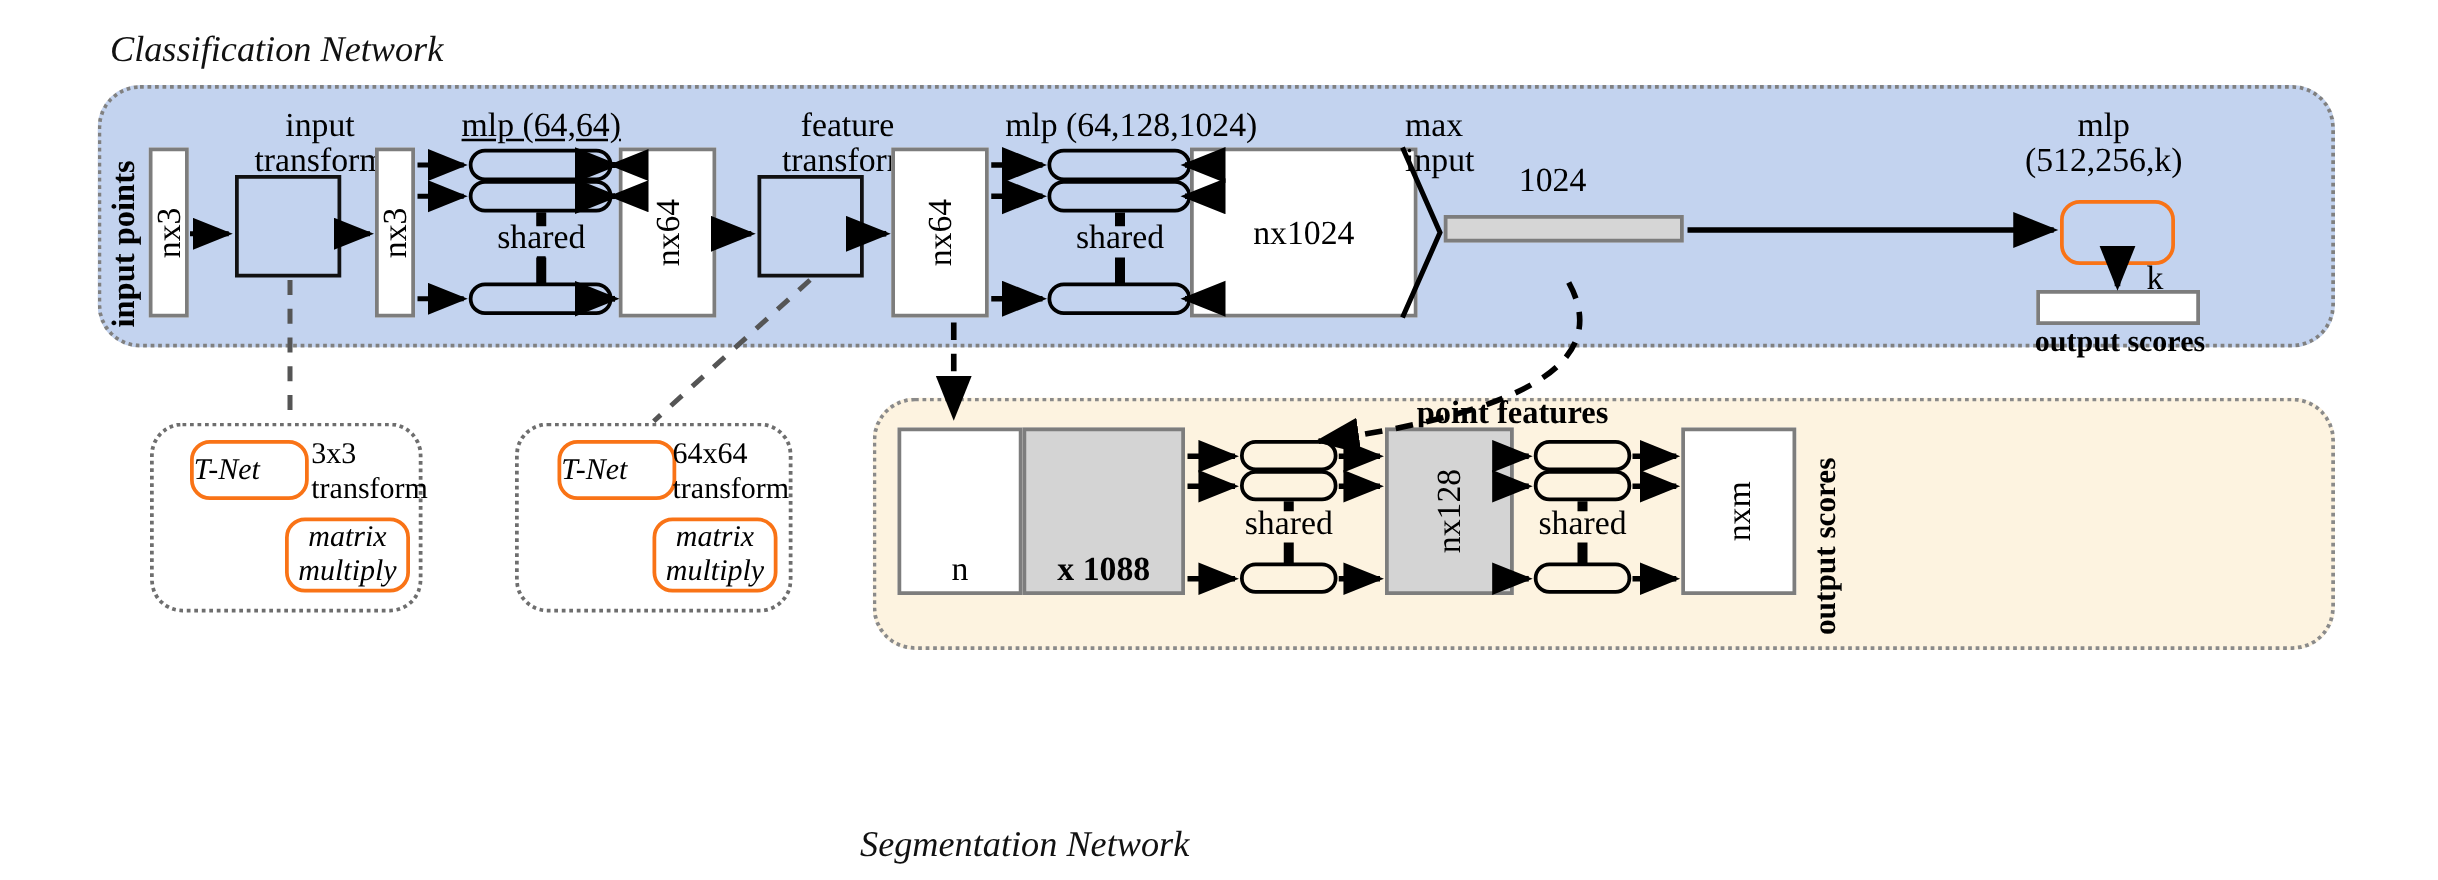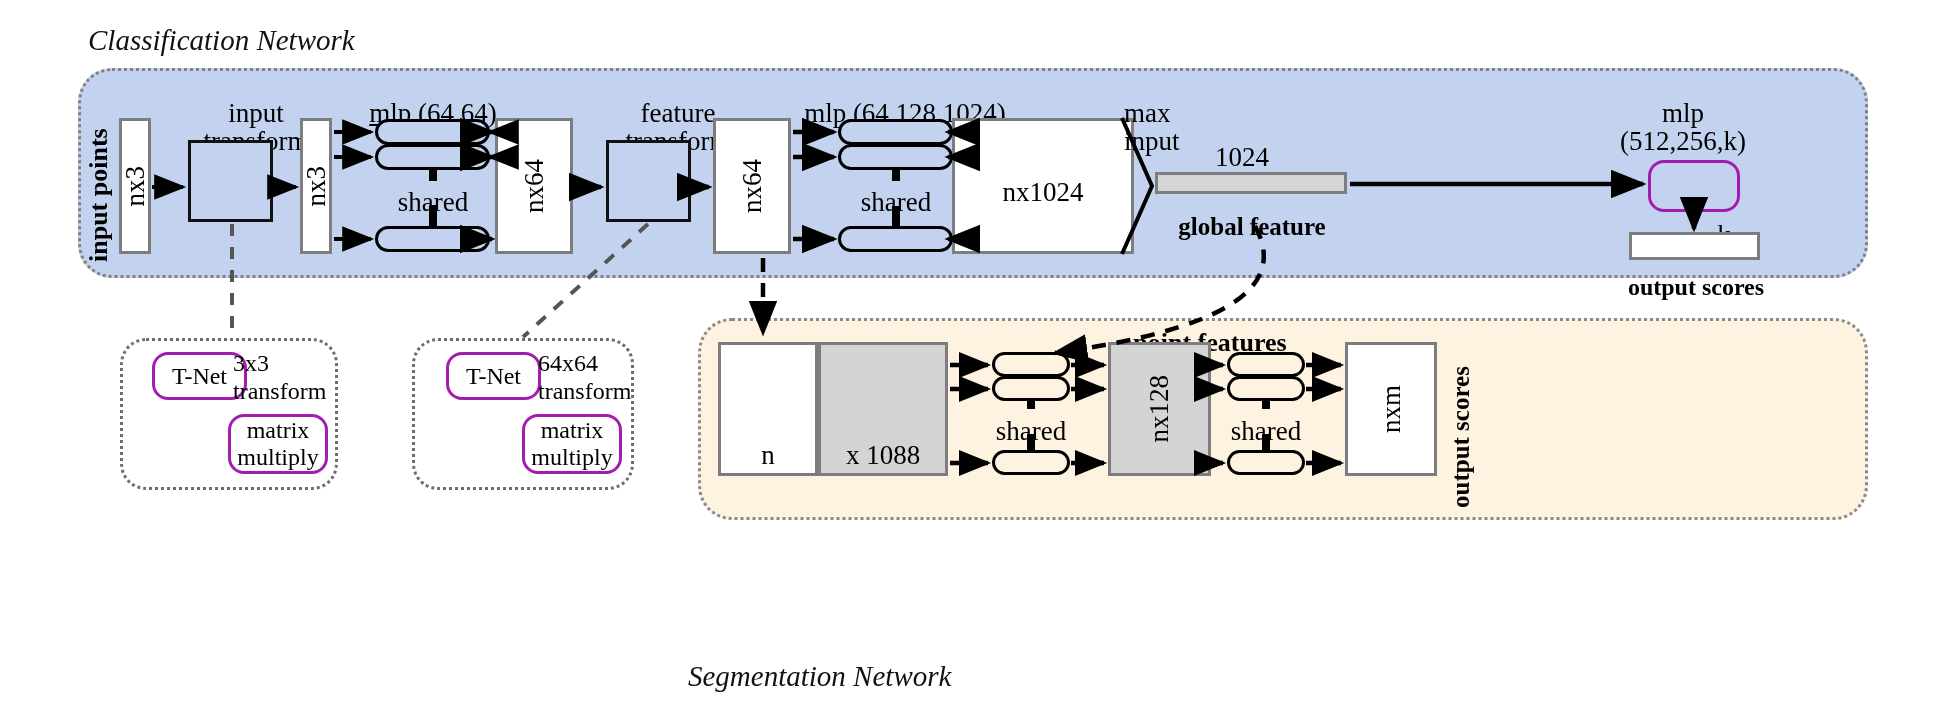--- a/index.html
+++ b/index.html
@@ -50,21 +50,20 @@
   #title-classification { left: 88px; top: 24px; }
   #title-segmentation   { left: 688px; top: 660px; }
 
   
   .lbl {
     font-size: 27px;
     color: #000;
     white-space: nowrap;
     text-align: center;
     line-height: 1.05;
-    margin-top: 13px;
   }
   .lbl-sm { font-size: 24px; }
   .bold { font-weight: bold; }
 
   
   .vert {
     writing-mode: vertical-rl;
     transform: rotate(180deg);
     white-space: nowrap;
     font-size: 27px;
@@ -92,26 +91,27 @@
 
   .mlp-pill {
     background: #c3d3ef;
     border: 3px solid #000;
     border-radius: 14px;
     box-sizing: border-box;
   }
   .mlp-pill.white { background: #fdf3e0; }
 
   .rounded-node {
-    border: 3px solid #a21caf;
+    border: 3px solid #f97316;
     border-radius: 16px;
     box-sizing: border-box;
     background: #c3d3ef;
-    display:flex; align-items:center; justify-content:center;
+    display:flex; align-items:center; 
     font-size: 26px;
+    font-style: italic;
   }
   .rounded-node.plain { background: transparent; }
 
   .globalbar {
     background: #d6d6d6;
     border: 3px solid #7d7d7d;
     box-sizing: border-box;
   }
 
   svg.overlay {
@@ -188,39 +188,38 @@
 
   <div class="abs lbl" style="left:1124px; top:86px; width:92px; text-align:left;">
     <span>max</span><br>
     <span>input</span>
   </div>
 
   <div class="abs lbl" style="left:1192px; top:130px; width:100px;">1024</div>
 
   <div class="abs globalbar" style="left:1155px; top:172px; width:192px; height:22px;"></div>
 
-  <div class="abs lbl bold" style="left:1138px; top:201px; width:228px; font-size:25px;">global feature</div>
 
   <div class="abs lbl" style="left:1588px; top:86px; width:190px;">
     <span>mlp</span><br>
     <span>(512,256,k)</span>
   </div>
 
   <div class="abs rounded-node" style="left:1648px; top:160px; width:92px; height:52px;"></div>
 
   <div class="abs lbl" style="left:1707px; top:208px; width:34px;">k</div>
 
   <div class="abs tensor" style="left:1629px; top:232px; width:131px; height:28px;"></div>
 
   <div class="abs lbl bold" style="left:1600px; top:262px; width:192px; font-size:24px;">output scores</div>
 
   <div class="abs rounded-node plain" style="left:152px; top:352px; width:95px; height:48px;">
     <span class="lbl-sm">T-Net</span>
   </div>
-  <div class="abs lbl-sm" style="left:233px; top:350px; width:106px; text-align:left; line-height:1.15;">
+  <div class="abs lbl-sm" style="left:249px; top:350px; width:106px; text-align:left; line-height:1.15;">
     <span>3x3</span><br>
     <span>transform</span>
   </div>
   <div class="abs rounded-node plain" style="left:228px; top:414px; width:100px; height:60px; flex-direction:column;">
     <span class="lbl-sm">matrix</span>
     <span class="lbl-sm">multiply</span>
   </div>
 
   <div class="abs rounded-node plain" style="left:446px; top:352px; width:95px; height:48px;">
     <span class="lbl-sm">T-Net</span>
@@ -232,21 +231,21 @@
   <div class="abs rounded-node plain" style="left:522px; top:414px; width:100px; height:60px; flex-direction:column;">
     <span class="lbl-sm">matrix</span>
     <span class="lbl-sm">multiply</span>
   </div>
 
   <div class="abs lbl bold" style="left:1080px; top:316px; width:260px; font-size:26px;">point features</div>
 
   <div class="abs tensor nofill-left" style="left:718px; top:342px; width:100px; height:134px;">
     <span class="lbl" style="align-self:flex-end; margin-bottom:4px;">n</span>
   </div>
-  <div class="abs tensor gray" style="left:818px; top:342px; width:130px; height:134px;">
+  <div class="abs tensor gray" style="left:818px; top:342px; width:130px; height:134px;font-weight:bold;">
     <span class="lbl" style="align-self:flex-end; margin-bottom:4px;">x 1088</span>
   </div>
 
   <div class="abs mlp-pill white" style="left:992px; top:352px; width:78px; height:25px;"></div>
   <div class="abs mlp-pill white" style="left:992px; top:376px; width:78px; height:25px;"></div>
   <div class="abs mlp-pill white" style="left:992px; top:450px; width:78px; height:25px;"></div>
 
   <div class="abs lbl" style="left:980px; top:404px; width:102px;">shared</div>
 
   <div class="abs tensor gray" style="left:1108px; top:342px; width:103px; height:134px;">

